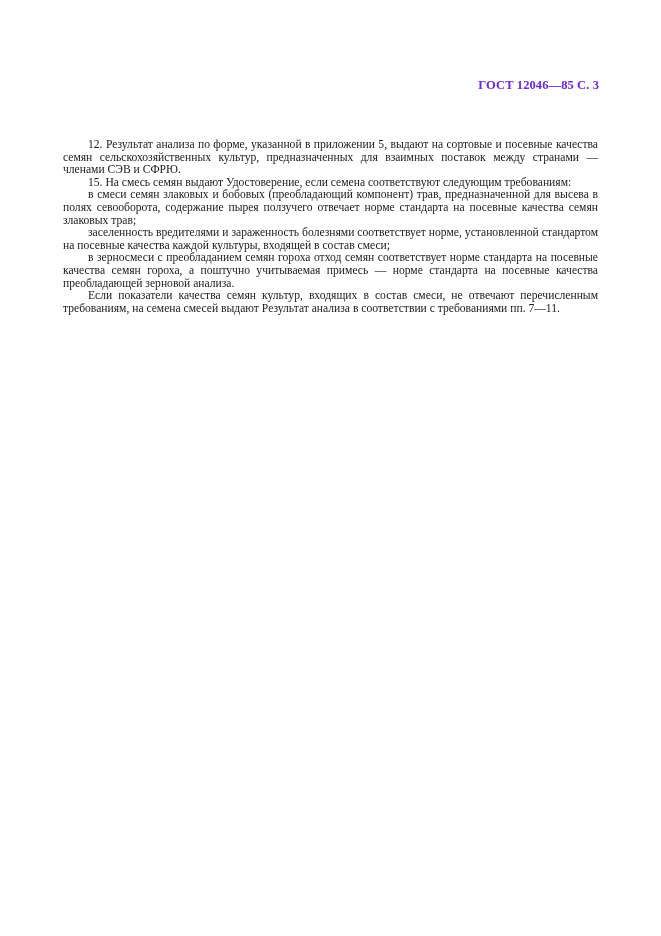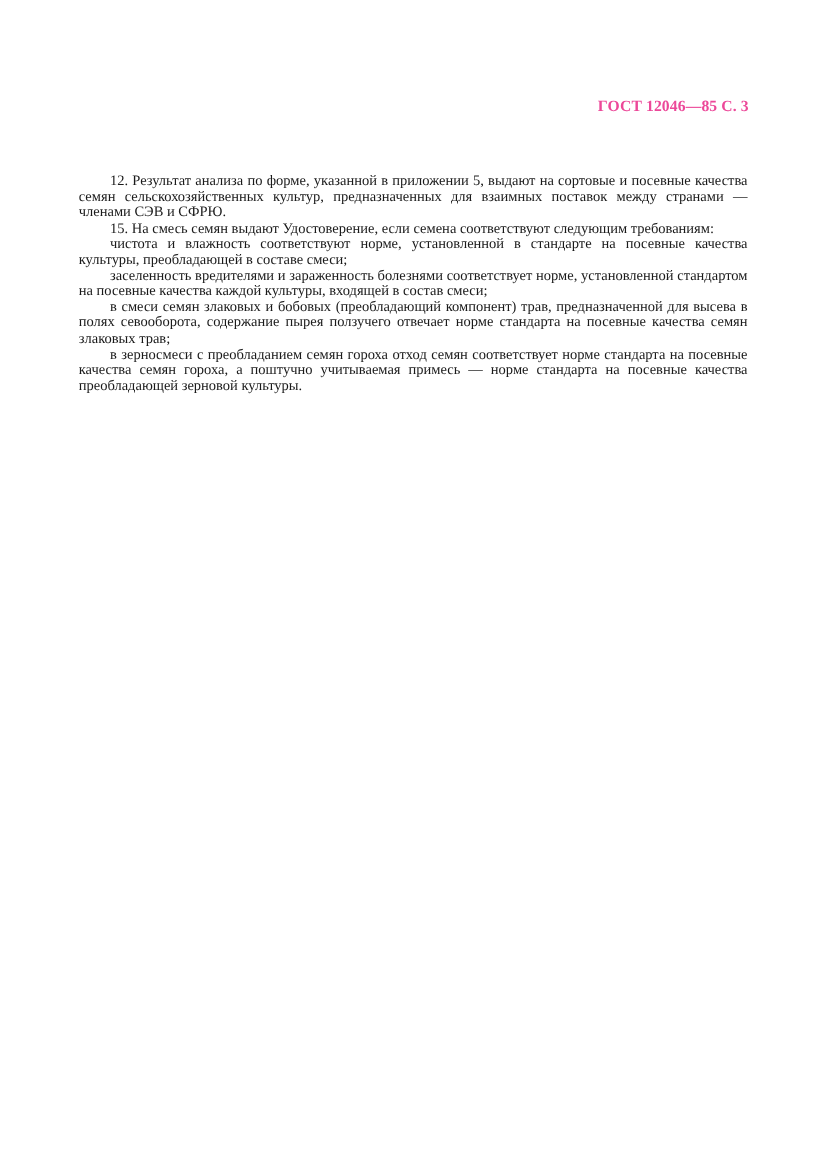--- a/index.html
+++ b/index.html
@@ -1,35 +1,35 @@
 <!DOCTYPE html>
 <html><head>
 <meta charset="utf-8">
 <style>
   html, body { margin: 0; padding: 0; background: #ffffff; }
   body { width: 661px; height: 936px; position: relative; overflow: hidden; }
   .page { position: absolute; left: 0; top: 0; width: 661px; height: 936px; background: #fff; }
   .header {
     position: absolute; top: 78px; right: 62px;
     font-family: "Liberation Serif", serif; font-weight: bold;
-    font-size: 12.5px; color: #ec4899; letter-spacing: 0.1px;
+    font-size: 12.5px; color: #6d28d9; letter-spacing: 0.1px;
   }
   .body-text {
     position: absolute; left: 63px; top: 111px; width: 535px;
     font-family: "Liberation Serif", serif; font-size: 11.6px;
     line-height: 12.6px; color: #1a1a1a; text-align: justify; margin-top: 28px;
   }
   .body-text p { margin: 0; text-indent: 25px; }
 </style>
 </head>
 <body>
 
 <div class="page">
   <div class="header">ГОСТ 12046—85 С. 3</div>
   <div class="body-text">
     <p>12. Результат анализа по форме, указанной в приложении 5, выдают на сортовые и посевные качества семян сельскохозяйственных культур, предназначенных для взаимных поставок между странами — членами СЭВ и СФРЮ.</p>
     <p>15. На смесь семян выдают Удостоверение, если семена соответствуют следующим требованиям:</p>
-    <p>чистота и влажность соответствуют норме, установленной в стандарте на посевные качества культуры, преобладающей в составе смеси;</p>
+    <p>в смеси семян злаковых и бобовых (преобладающий компонент) трав, предназначенной для высева в полях севооборота, содержание пырея ползучего отвечает норме стандарта на посевные качества семян злаковых трав;</p>
     <p>заселенность вредителями и зараженность болезнями соответствует норме, установленной стандартом на посевные качества каждой культуры, входящей в состав смеси;</p>
-    <p>в смеси семян злаковых и бобовых (преобладающий компонент) трав, предназначенной для высева в полях севооборота, содержание пырея ползучего отвечает норме стандарта на посевные качества семян злаковых трав;</p>
-    <p>в зерносмеси с преобладанием семян гороха отход семян соответствует норме стандарта на посевные качества семян гороха, а поштучно учитываемая примесь — норме стандарта на посевные качества преобладающей зерновой культуры.</p>
+    <p>в зерносмеси с преобладанием семян гороха отход семян соответствует норме стандарта на посевные качества семян гороха, а поштучно учитываемая примесь — норме стандарта на посевные качества преобладающей зерновой анализа.</p>
+    <p>Если показатели качества семян культур, входящих в состав смеси, не отвечают перечисленным требованиям, на семена смесей выдают Результат анализа в соответствии с требованиями пп. 7—11.</p>
   </div>
 </div>
 
 </body></html>

